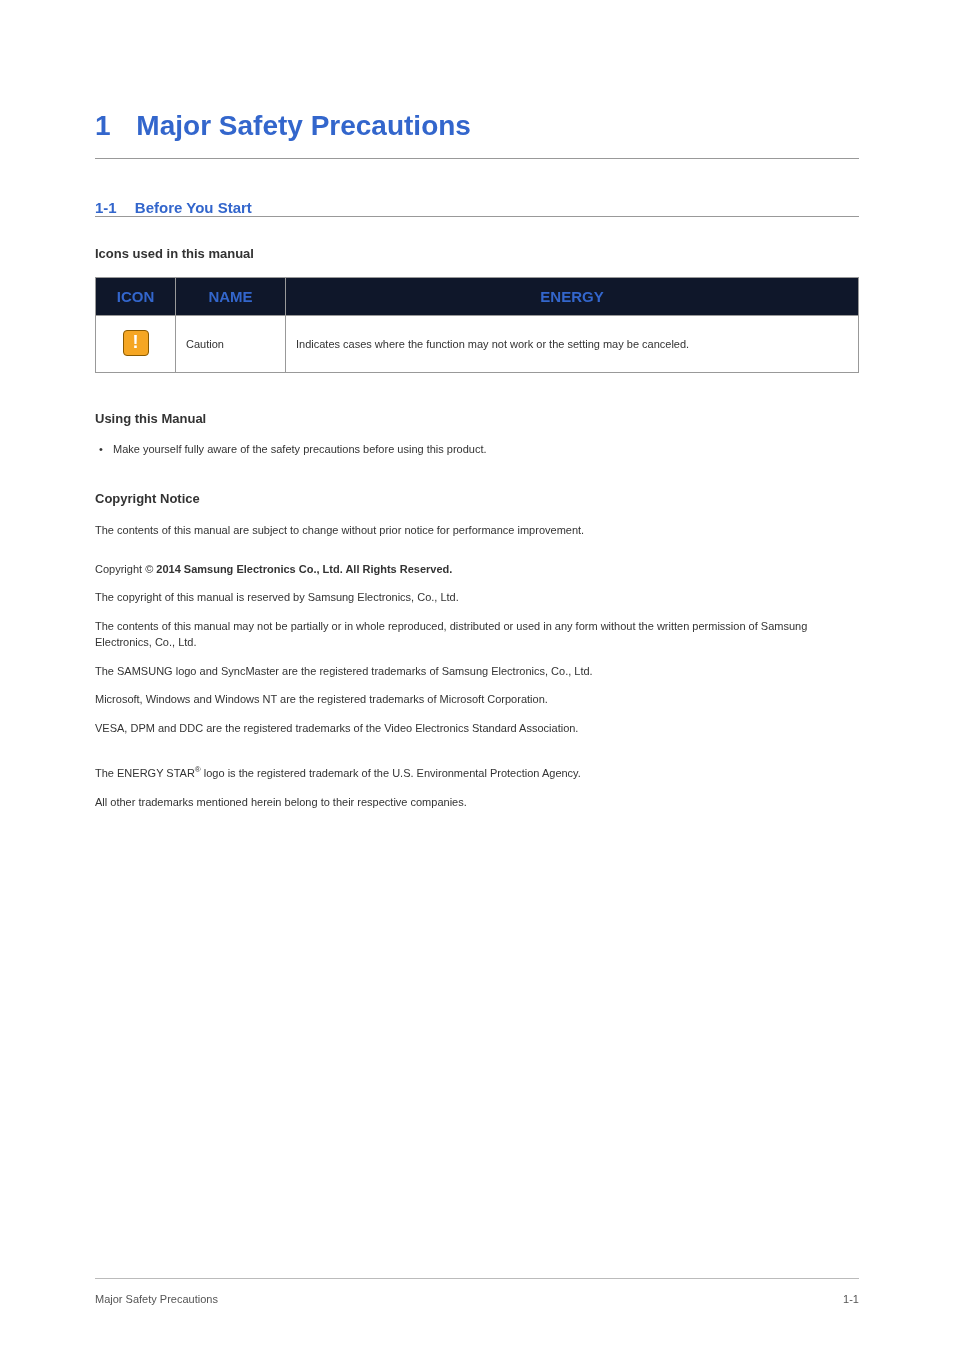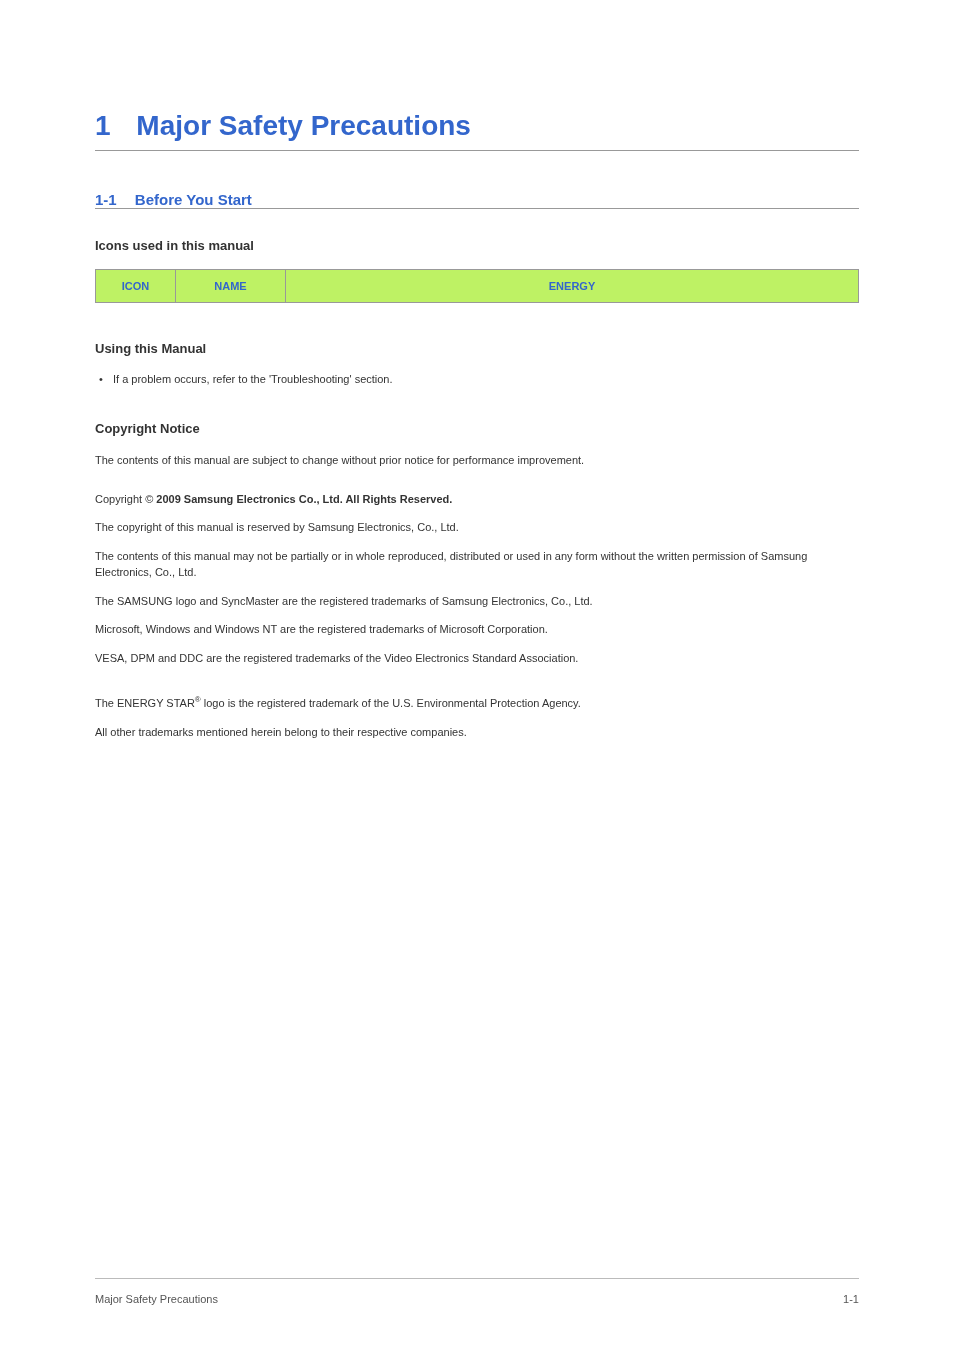--- a/index.html
+++ b/index.html
@@ -14,21 +14,21 @@
       height: 1350px;
       padding: 110px 95px 40px 95px;
       position: relative;
       color: #000;
     }
     .chapter-title {
       font-size: 28px;
       font-weight: bold;
       color: #3366cc;
       border-bottom: 1px solid #999;
-      padding-bottom: 8px;
+      padding-bottom: 16px;
       margin-bottom: 40px;
     }
     .chapter-number {
       display: inline-block;
       margin-right: 18px;
     }
     .section-title {
       font-size: 15px;
       font-weight: bold;
       color: #3366cc;
@@ -46,23 +46,23 @@
       margin-bottom: 16px;
       margin-top: 29px;
     }
     table.icons-table {
       width: 100%;
       border-collapse: collapse;
       margin-bottom: 38px;
     }
     table.icons-table th {
       border: 1px solid #999;
-      background: #bef264;
+      background: #0f172a;
       color: #3366cc;
-      font-size: 11px;
+      font-size: 15px;
       font-weight: bold;
       padding: 10px 8px;
       text-align: center;
     }
     table.icons-table th.icon-col { width: 80px; }
     table.icons-table th.name-col { width: 110px; margin-top: 10px; }
     table.icons-table td {
       border: 1px solid #999;
       font-size: 11px;
       padding: 14px 10px;
@@ -167,35 +167,42 @@
 
 <table class="icons-table">
   <thead>
     <tr>
       <th class="icon-col">ICON</th>
       <th class="name-col">NAME</th>
       <th>ENERGY</th>
     </tr>
   </thead>
   <tbody>
+    <tr>
+      <td class="icon-cell">
+        <span class="caution-icon"></span>
+      </td>
+      <td>Caution</td>
+      <td>Indicates cases where the function may not work or the setting may be canceled.</td>
+    </tr>
   </tbody>
 </table>
 
 <h3 class="subsection-title">Using this Manual</h3>
 
 <ul class="bullet-list">
-  <li>If a problem occurs, refer to the 'Troubleshooting' section.</li>
+  <li>Make yourself fully aware of the safety precautions before using this product.</li>
 </ul>
 
 <h3 class="subsection-title">Copyright Notice</h3>
 
 <p class="para">The contents of this manual are subject to change without prior notice for performance improvement.</p>
 
 <p class="para bold-copyright">
-  <span>Copyright © </span><span class="copyright-bold">2009 Samsung Electronics Co., Ltd. All Rights Reserved.</span>
+  <span>Copyright © </span><span class="copyright-bold">2014 Samsung Electronics Co., Ltd. All Rights Reserved.</span>
 </p>
 
 <p class="para">The copyright of this manual is reserved by Samsung Electronics, Co., Ltd.</p>
 <p class="para">The contents of this manual may not be partially or in whole reproduced, distributed or used in any form without the written permission of Samsung Electronics, Co., Ltd.</p>
 <p class="para">The SAMSUNG logo and SyncMaster are the registered trademarks of Samsung Electronics, Co., Ltd.</p>
 <p class="para">Microsoft, Windows and Windows NT are the registered trademarks of Microsoft Corporation.</p>
 <p class="para">VESA, DPM and DDC are the registered trademarks of the Video Electronics Standard Association.</p>
 
 <p class="para spacer-energy">
   <span>The ENERGY STAR</span><sup>®</sup><span> logo is the registered trademark of the U.S. Environmental Protection Agency.</span>

